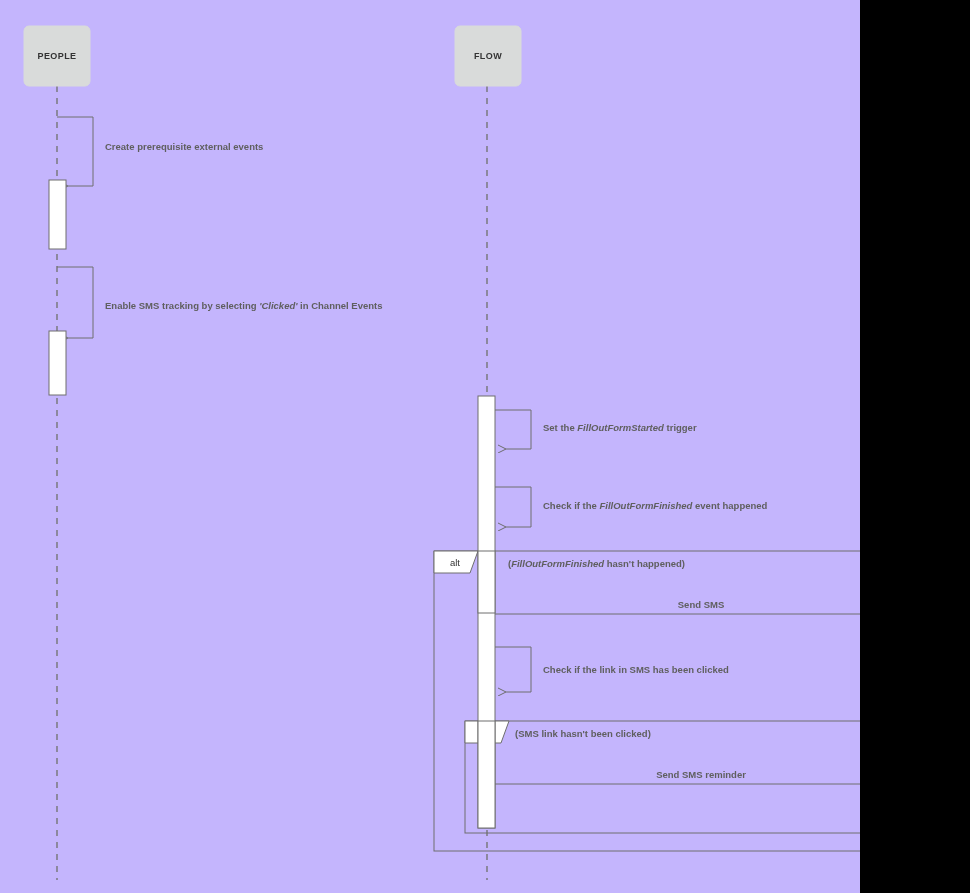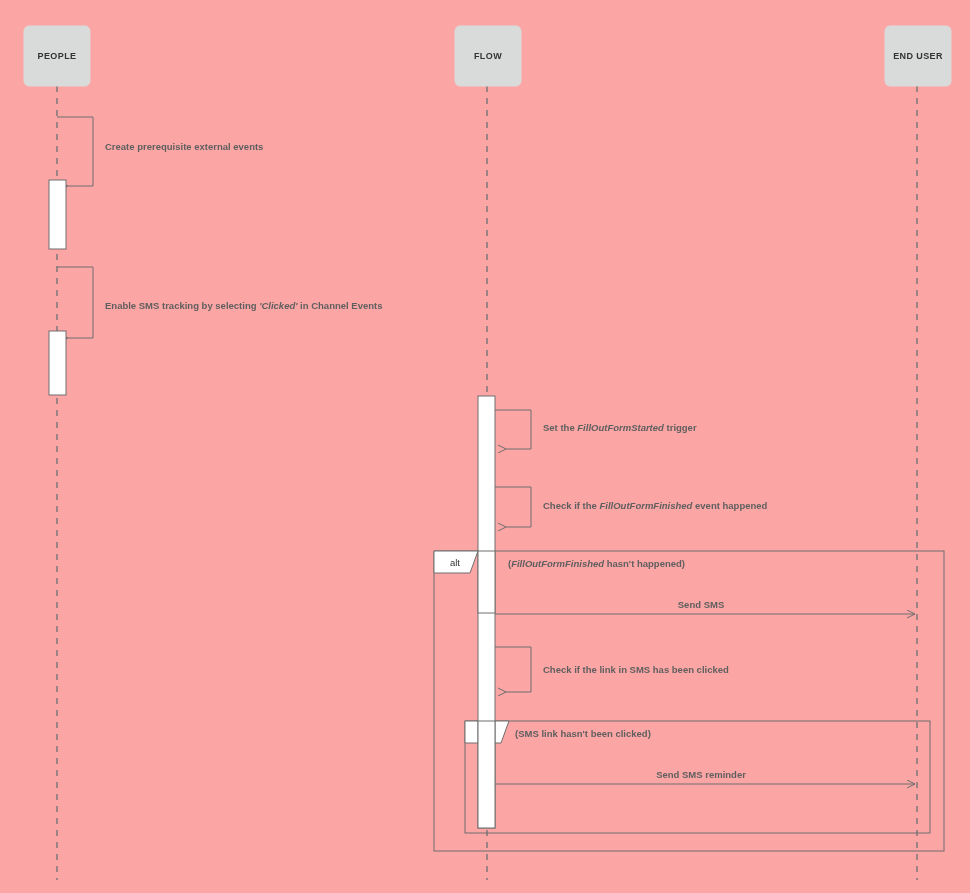--- a/index.html
+++ b/index.html
@@ -5,23 +5,23 @@
   html, body {
     margin: 0;
     padding: 0;
     background: #000000;
   }
   body {
     font-family: "Liberation Sans", sans-serif;
   }
   #diagram-root {
     position: relative;
-    width: 970px;
+    width: 860px;
     height: 893px;
-    background: #fca5a5;
+    background: #c4b5fd;
     overflow: hidden;
   }
   svg#seq-svg {
     position: absolute;
     left: 0;
     top: 0;
     width: 970px;
     height: 893px;
     display: block;
   }

